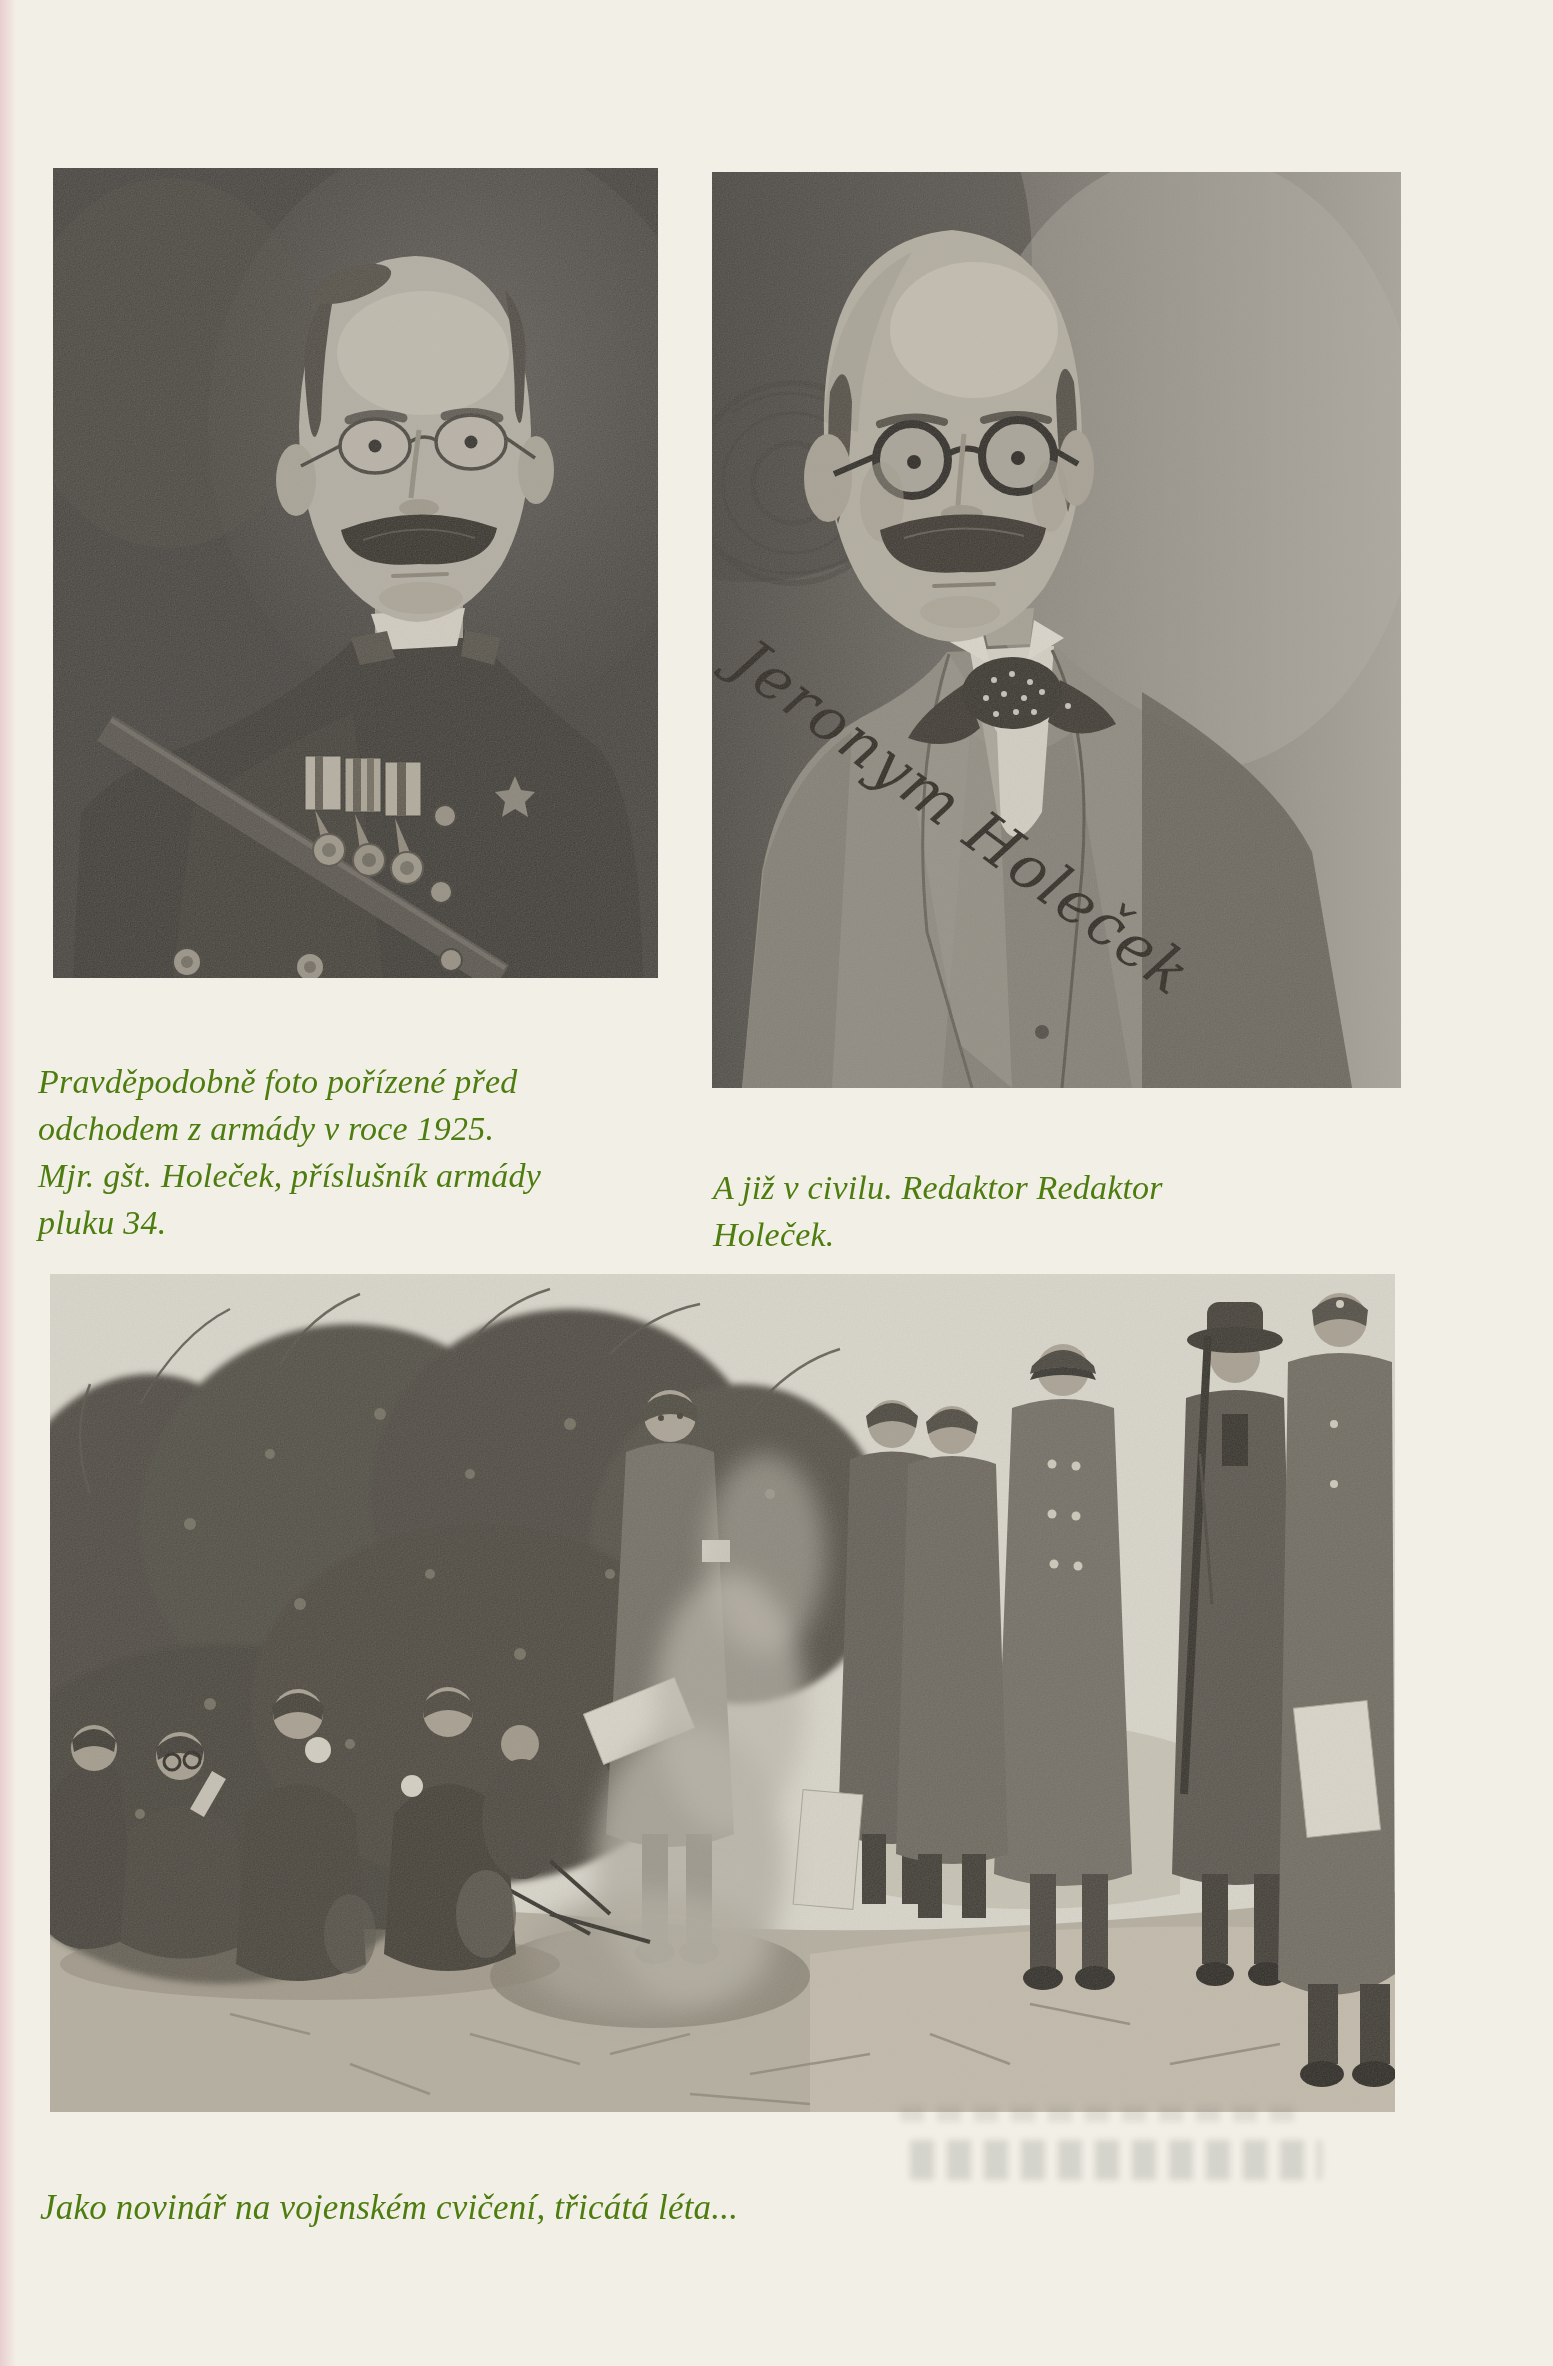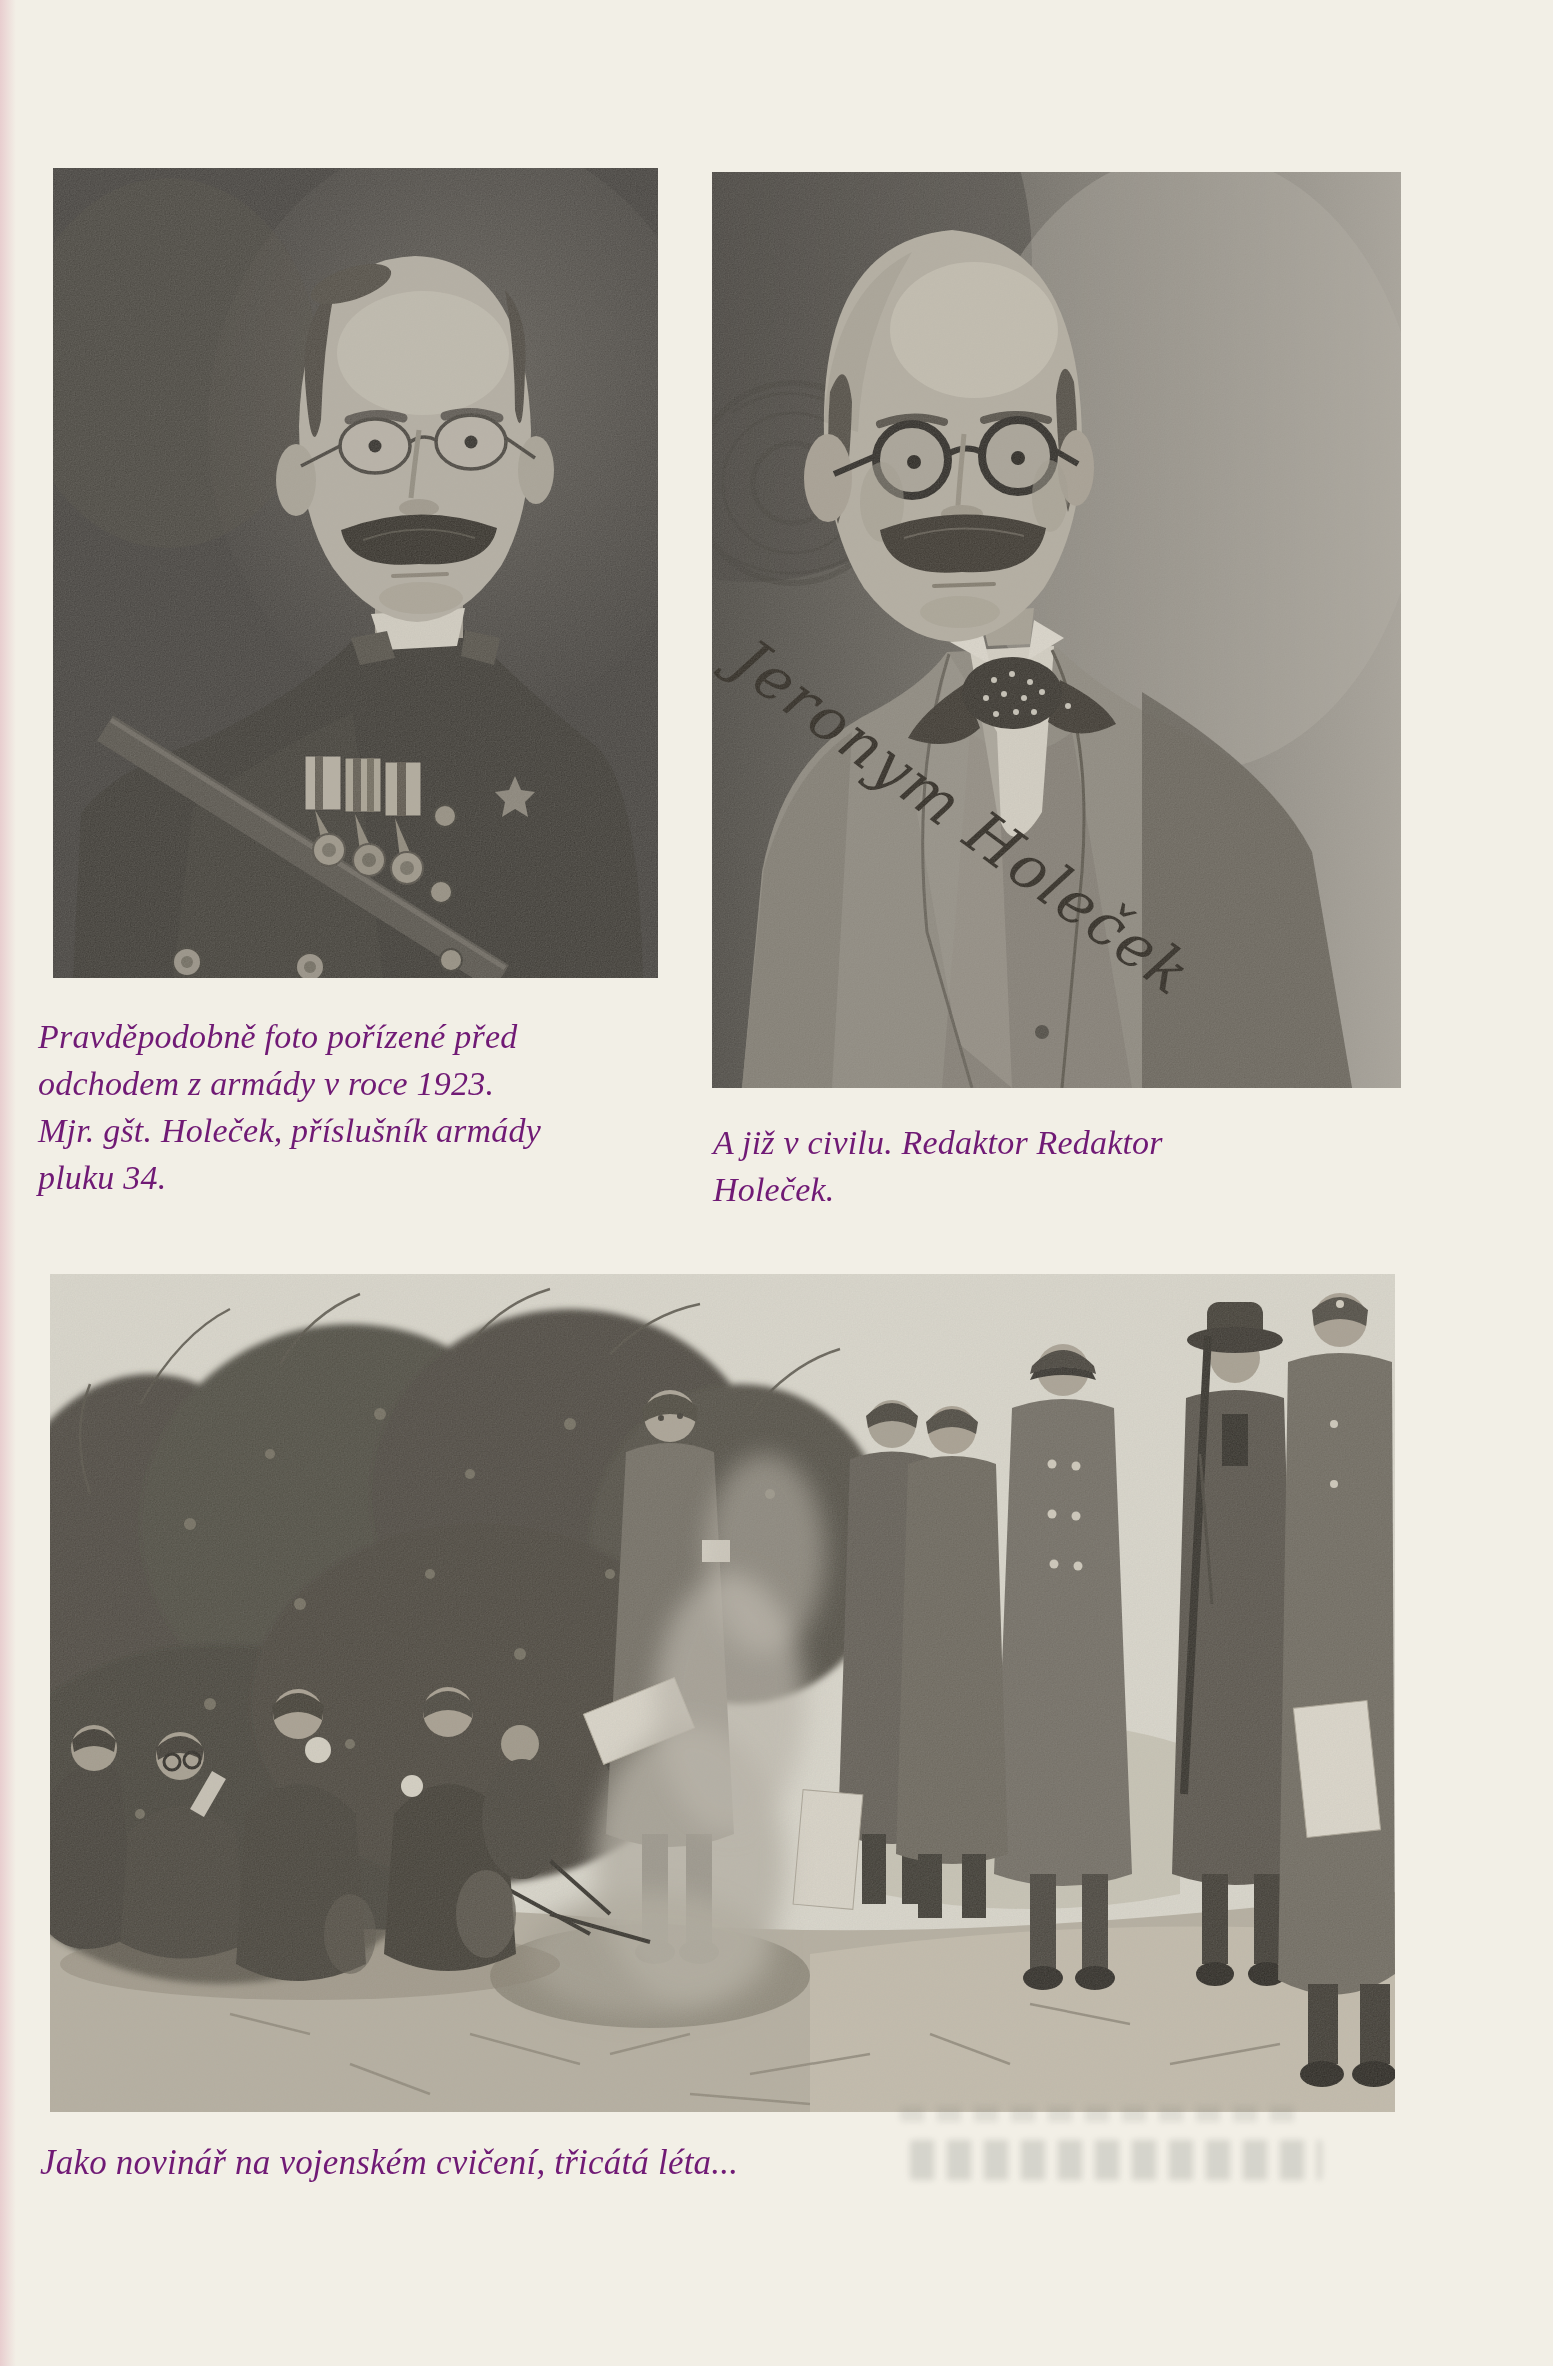--- a/index.html
+++ b/index.html
@@ -15,23 +15,24 @@
     background:linear-gradient(90deg, rgba(224,178,188,.55), rgba(224,178,188,0));
     pointer-events:none;
   }
   .photo{position:absolute;display:block;}
   .photo svg{display:block;width:100%;height:100%;}
   .caption{
     position:absolute;
     font-style:italic;
     font-size:34px;
     line-height:47px;
-    color:#701a75;
+    color:#4d7c0f;
     letter-spacing:.2px;
     white-space:nowrap;
+    margin-top:45px;
   }
   .caption .cap-line{display:block;}
   #caption-photo3{font-size:35px;}
   
   .ghost-line{
     position:absolute;
     background:repeating-linear-gradient(90deg,
       rgba(108,112,106,.38) 0 24px, rgba(108,112,106,0) 24px 37px);
     filter:blur(3px);
     border-radius:4px;
@@ -223,21 +224,21 @@
       <ellipse cx="248" cy="440" rx="40" ry="16" fill="#a59e90" opacity="0.6"></ellipse>
 
       <text transform="translate(16,498) rotate(36.5)" font-family="'DejaVu Serif','Liberation Serif',serif" font-style="italic" font-size="60" letter-spacing="2" fill="#221d16">Jeronym Holeček</text>
 
       <rect x="0" y="0" width="689" height="916" filter="url(#grain2)" opacity="0.28"></rect>
     </svg>
   </div>
 
   <div class="caption" id="caption-photo1" style="left:38px;top:1013px;">
     <span class="cap-line">Pravděpodobně foto pořízené před</span>
-    <span class="cap-line">odchodem z armády v roce 1923.</span>
+    <span class="cap-line">odchodem z armády v roce 1925.</span>
     <span class="cap-line">Mjr. gšt. Holeček, příslušník armády</span>
     <span class="cap-line">pluku 34.</span>
   </div>
 
   <div class="caption" id="caption-photo2" style="left:713px;top:1119px;">
     <span class="cap-line">A již v civilu. Redaktor Redaktor</span>
     <span class="cap-line">Holeček.</span>
   </div>
 
   <div class="photo" id="photo3" style="left:50px;top:1274px;width:1345px;height:838px;">

